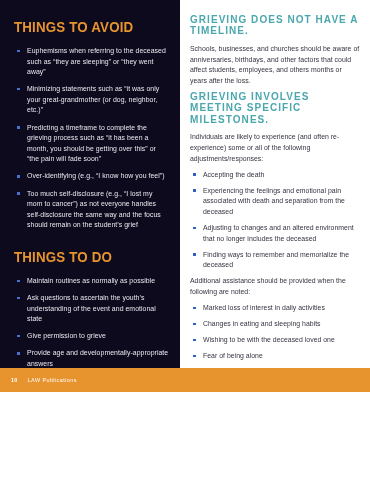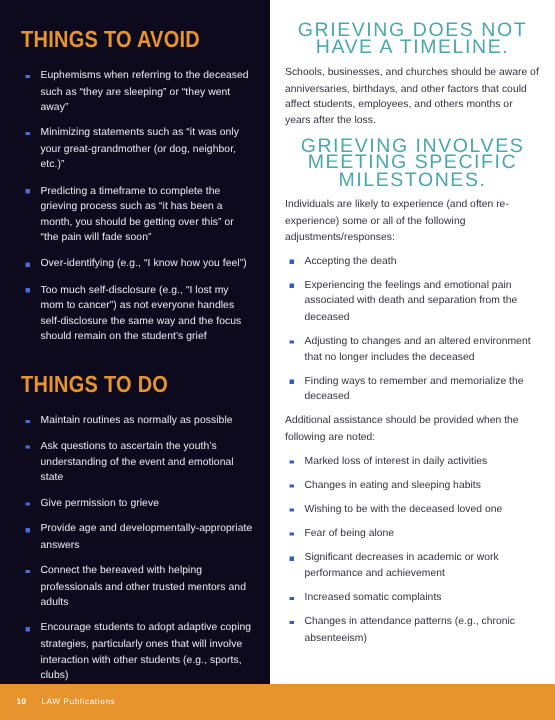--- a/index.html
+++ b/index.html
@@ -11,21 +11,21 @@
     height: 480px;
     background: #ffffff;
     font-family: "Liberation Sans", sans-serif;
     overflow: hidden;
     position: relative;
   }
 
   .page {
     position: relative;
     width: 370px;
-    height: 480px;
+    height: 392px;
     background: #ffffff;
     overflow: hidden;
   }
 
   
   .dark-panel {
     position: absolute;
     left: 0;
     top: 0;
     width: 180px;
@@ -79,27 +79,26 @@
   
   .right-col {
     position: absolute;
     left: 190px;
     top: 14px;
     width: 170px;
   }
 
   .teal-heading {
     color: #4aa7ad;
-    font-size: 13px;
-    font-weight: normal;
+    font-size: 10px;
+    font-weight: bold;
     letter-spacing: 1.05px;
     line-height: 11.4px;
     text-transform: uppercase;
     margin: 0 0 7px 0;
-    text-align: center;
   }
   .teal-heading.spaced {
   }
 
   .body-para {
     font-size: 6.9px;
     line-height: 10.8px;
     color: #333340;
     margin: 0 0 4px 0;
     letter-spacing: 0.02px;

